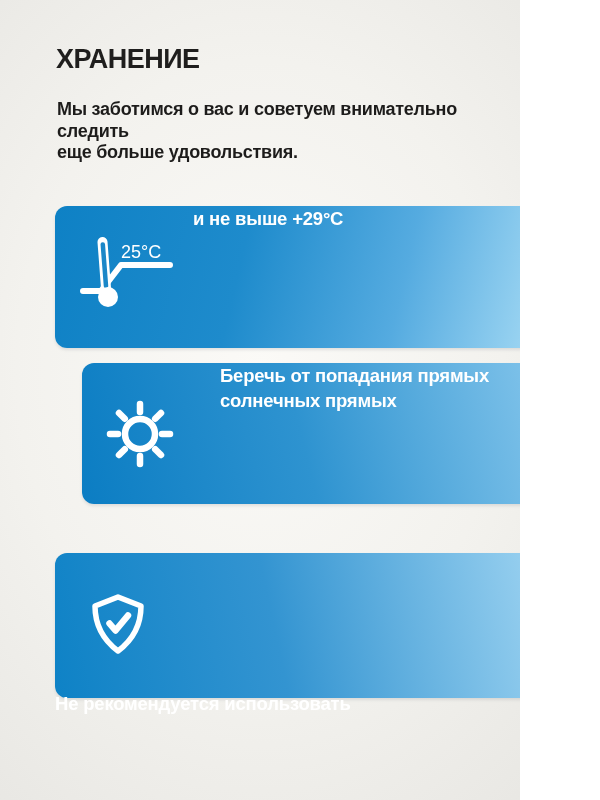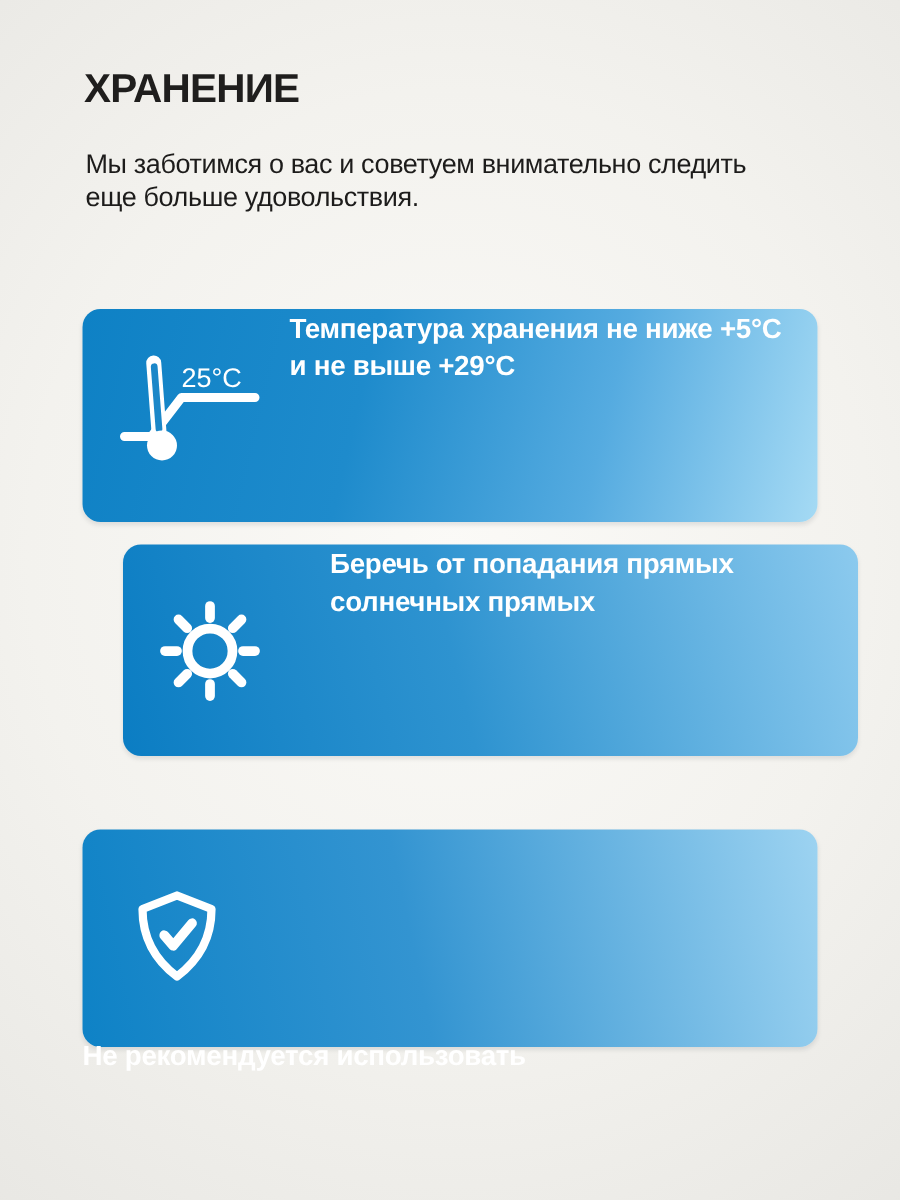--- a/index.html
+++ b/index.html
@@ -1,33 +1,33 @@
 <!DOCTYPE html>
 <html><head>
 <meta charset="utf-8">
 <style>
   * { margin:0; padding:0; box-sizing:border-box; }
   html,body { width:600px; height:800px; }
   body { font-family:"Liberation Sans", sans-serif; }
 
   .page {
-    position:relative; width:600px; height:800px; overflow:hidden;
+    position:relative; width:520px; height:800px; overflow:hidden;
     background: radial-gradient(ellipse 85% 70% at 50% 46%,
                 #fbfaf7 0%, #f3f2ee 55%, #e8e7e3 100%);
   }
 
   .title {
     position:absolute; left:56px; top:44px;
     font-size:27px; font-weight:bold; letter-spacing:-0.5px;
     color:#1f1e1d;
   }
 
   .intro {
     position:absolute; left:57px; top:99px;
-    font-size:18px; font-weight:400; line-height:21.5px;
+    font-size:18px; font-weight:700; line-height:21.5px;
     letter-spacing:-0.25px; color:#1d1c1b;
   }
 
   .card {
     position:absolute; left:55px; width:490px; border-radius:12px;
     display:flex; 
     box-shadow:0 2px 3px rgba(115,120,128,0.18);
   }
   .card-1 { top:206px; height:142px;
     background:linear-gradient(103deg,#0e81c5 0%,#1e8bcc 38%,#55abe0 70%,#a5daf4 100%); }
@@ -64,21 +64,20 @@
     <div class="icon-zone">
       <svg class="icon-thermo" width="95" height="84" viewBox="0 0 95 84">
         <path d="M90 30 L41 30 L21 56 L3 56" fill="none" stroke="#ffffff" stroke-width="6" stroke-linecap="round" stroke-linejoin="round"></path>
         <line x1="22.5" y1="7" x2="26" y2="53" stroke="#ffffff" stroke-width="10" stroke-linecap="round"></line>
         <line x1="22.8" y1="9.5" x2="26" y2="51" stroke="#1b87c8" stroke-width="4.5" stroke-linecap="round"></line>
         <circle cx="28" cy="62" r="10" fill="#ffffff"></circle>
         <text class="svg-label" x="41" y="23" font-size="18" fill="#ffffff">25°C</text>
       </svg>
     </div>
     <div class="card-text">
-      <div>Температура хранения не ниже +5°С</div>
       <div>и не выше +29°С</div>
     </div>
   </div>
 
   <div class="card card-2">
     <div class="icon-zone">
       <svg class="icon-sun" width="70" height="70" viewBox="0 0 70 70" stroke="#ffffff" stroke-width="6.5" stroke-linecap="round" fill="none">
         <circle cx="35" cy="35" r="15"></circle>
         <line x1="35" y1="13" x2="35" y2="5"></line>
         <line x1="35" y1="57" x2="35" y2="65"></line>

